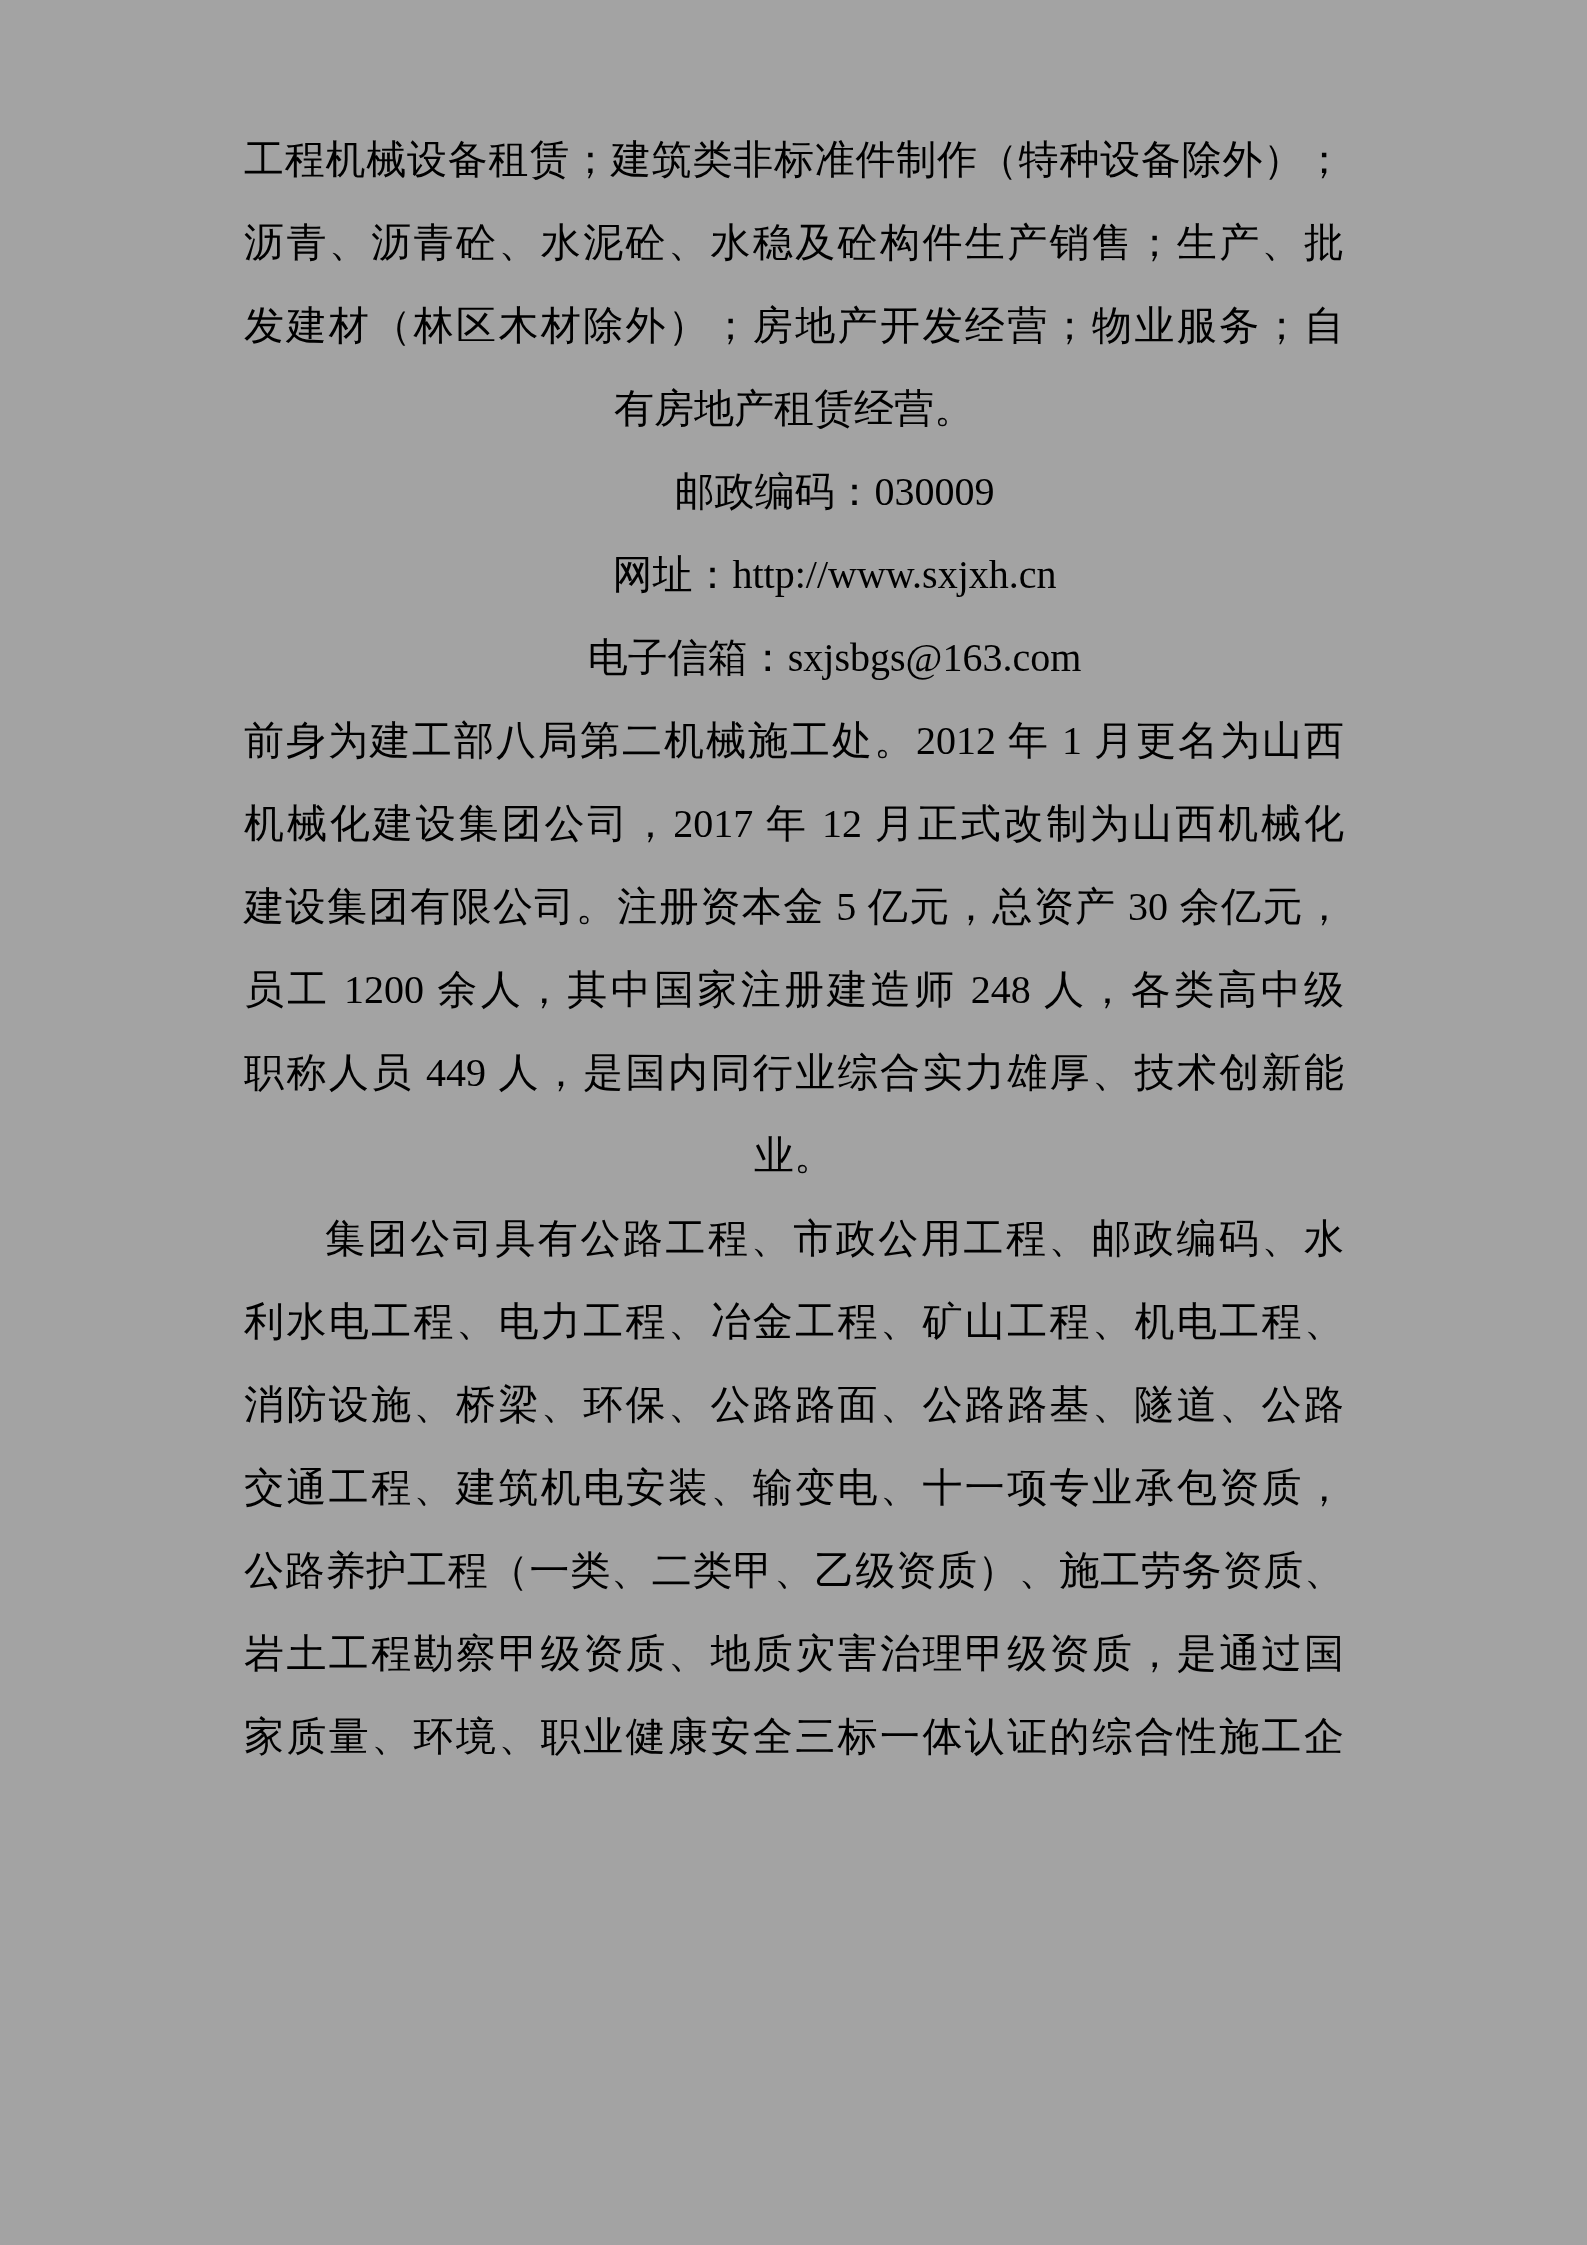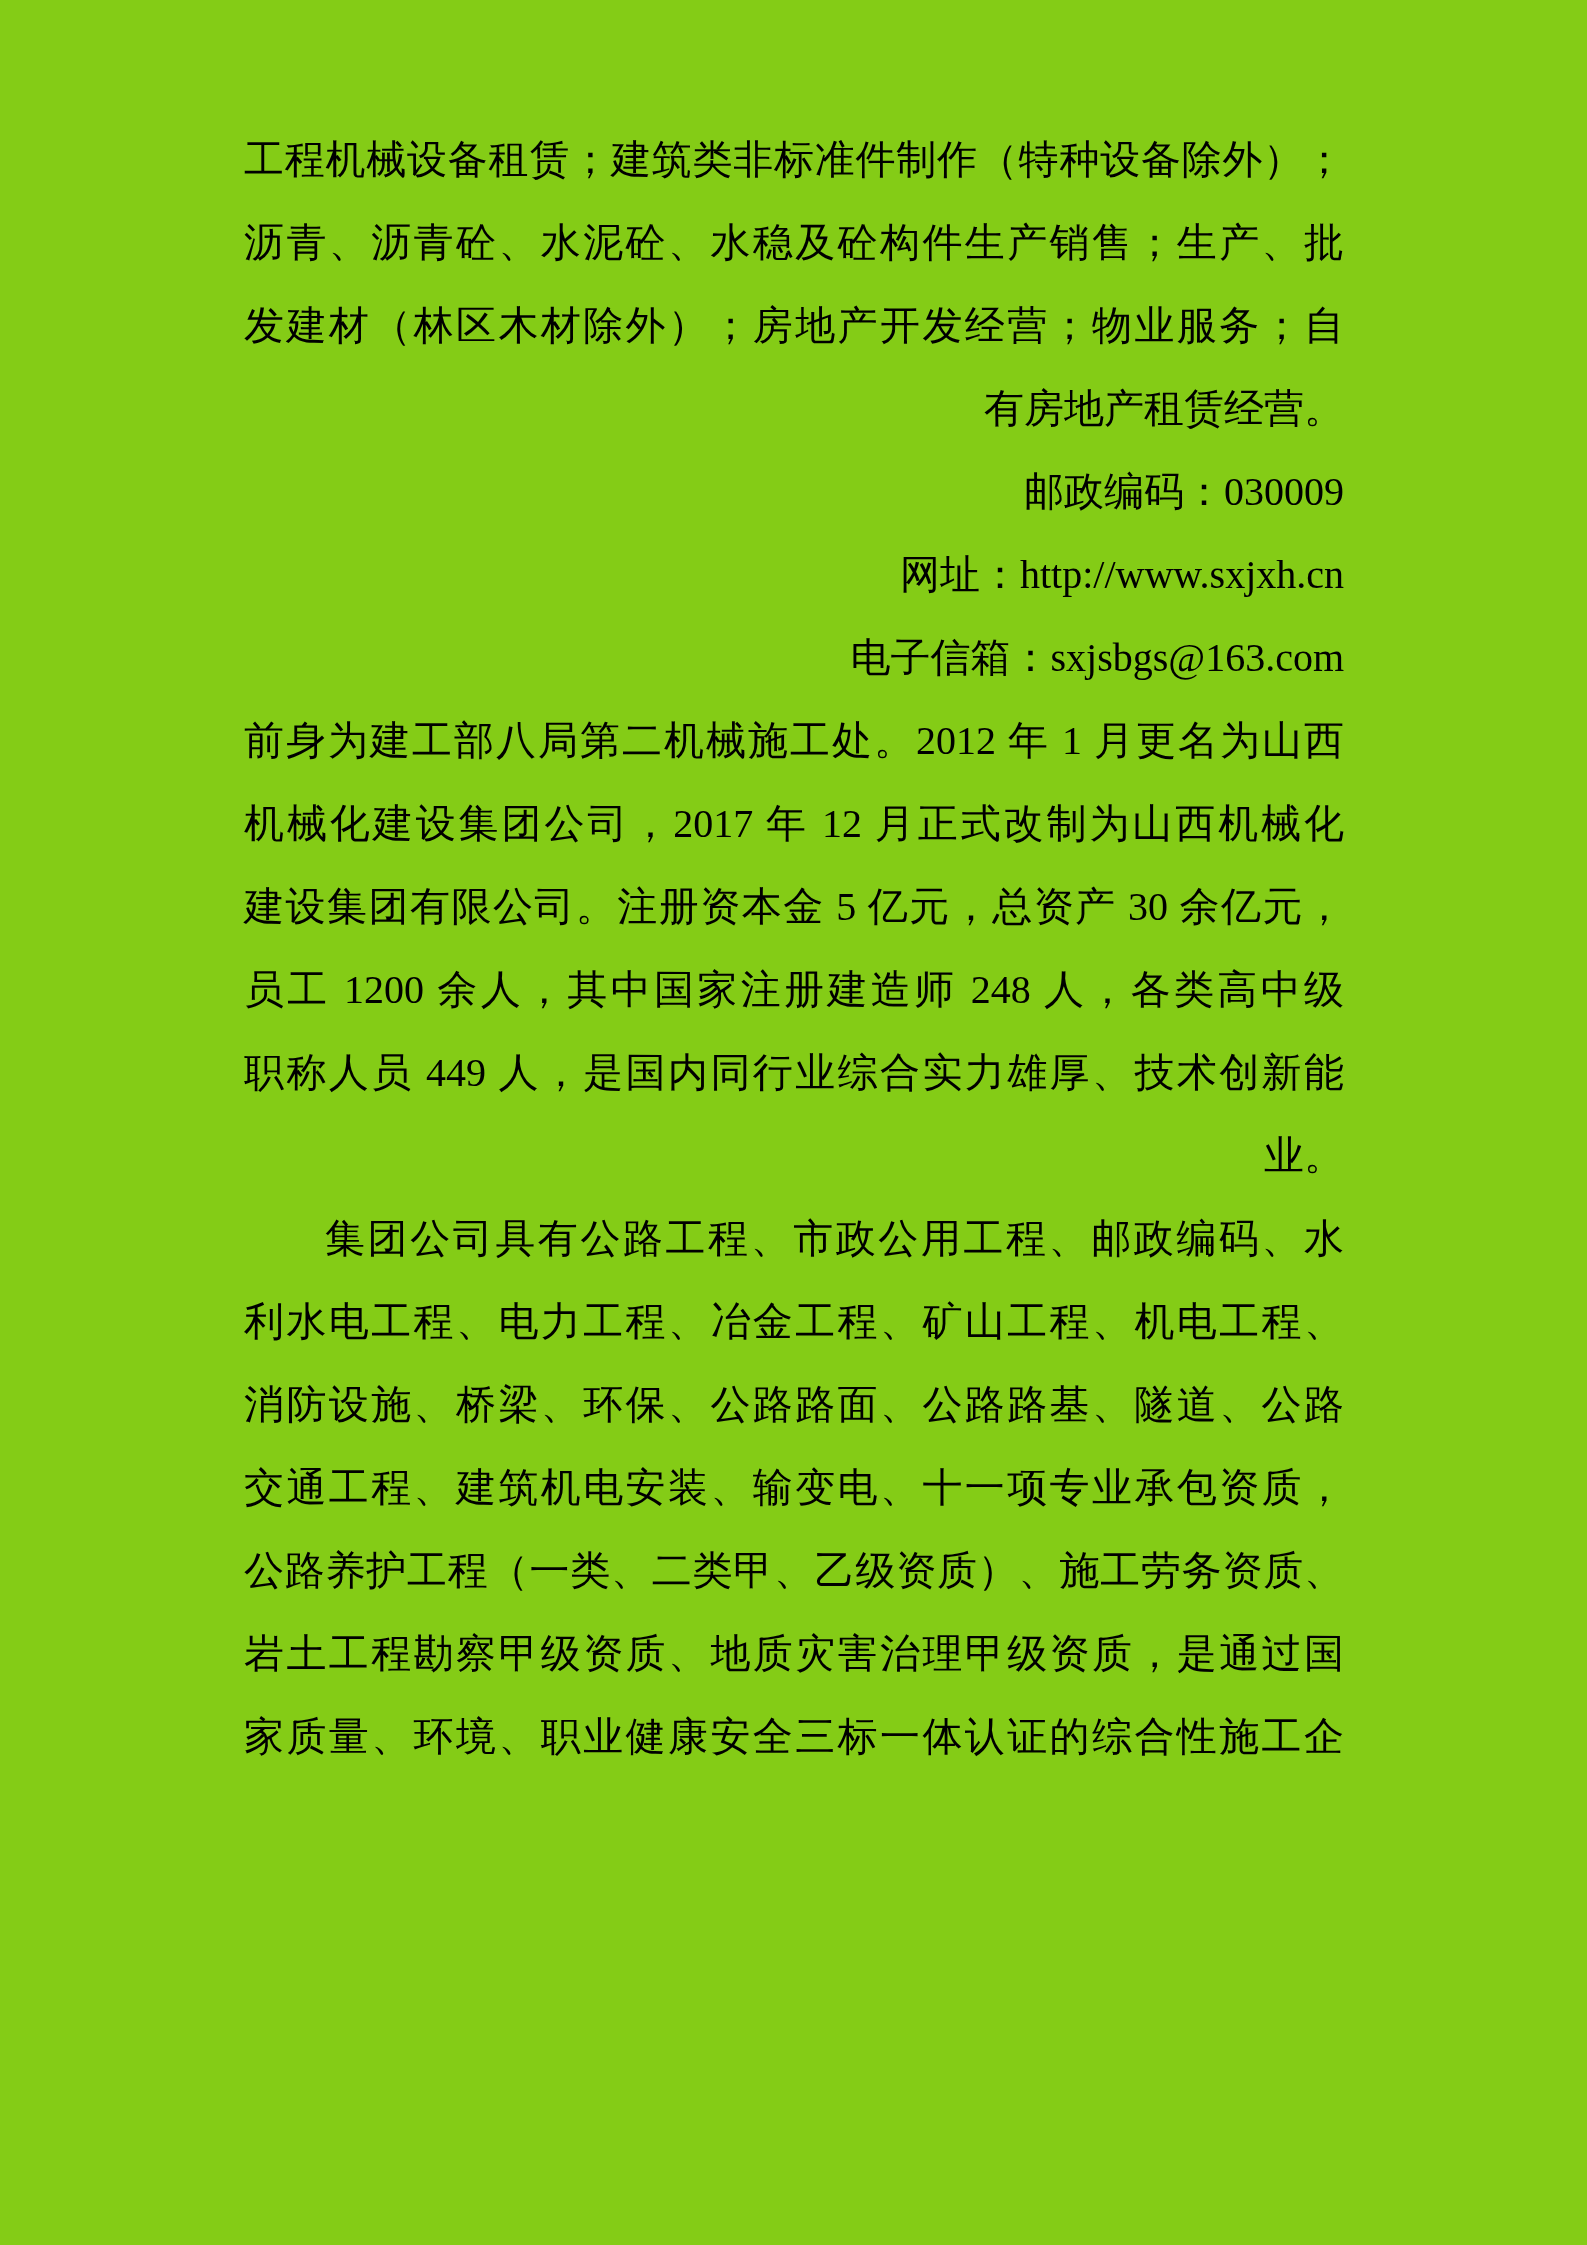--- a/index.html
+++ b/index.html
@@ -8,36 +8,36 @@
     height: 2245px;
     background: #ffffff;
     position: relative;
     overflow: hidden;
     font-family: "Liberation Serif", "DejaVu Serif", serif;
     color: #000000;
   }
   .doc-page {
     position: absolute;
     inset: 0;
-    background: #84cc16;
+    background: #a3a3a3;
   }
   .doc-body {
     position: absolute;
     left: 244px;
     top: 118px;
     width: 1100px;
   }
   .line {
     height: 83px;
     line-height: 83px;
     font-size: 40px;
     font-weight: 400;
     white-space: normal;
     color: #000000;
-    text-align: right;
+    text-align: center;
   }
   .line.justify {
     text-align: justify;
     text-align-last: justify;
     text-justify: inter-character;
   }
   .line.indent {
     padding-left: 81px;
   }
 </style>

